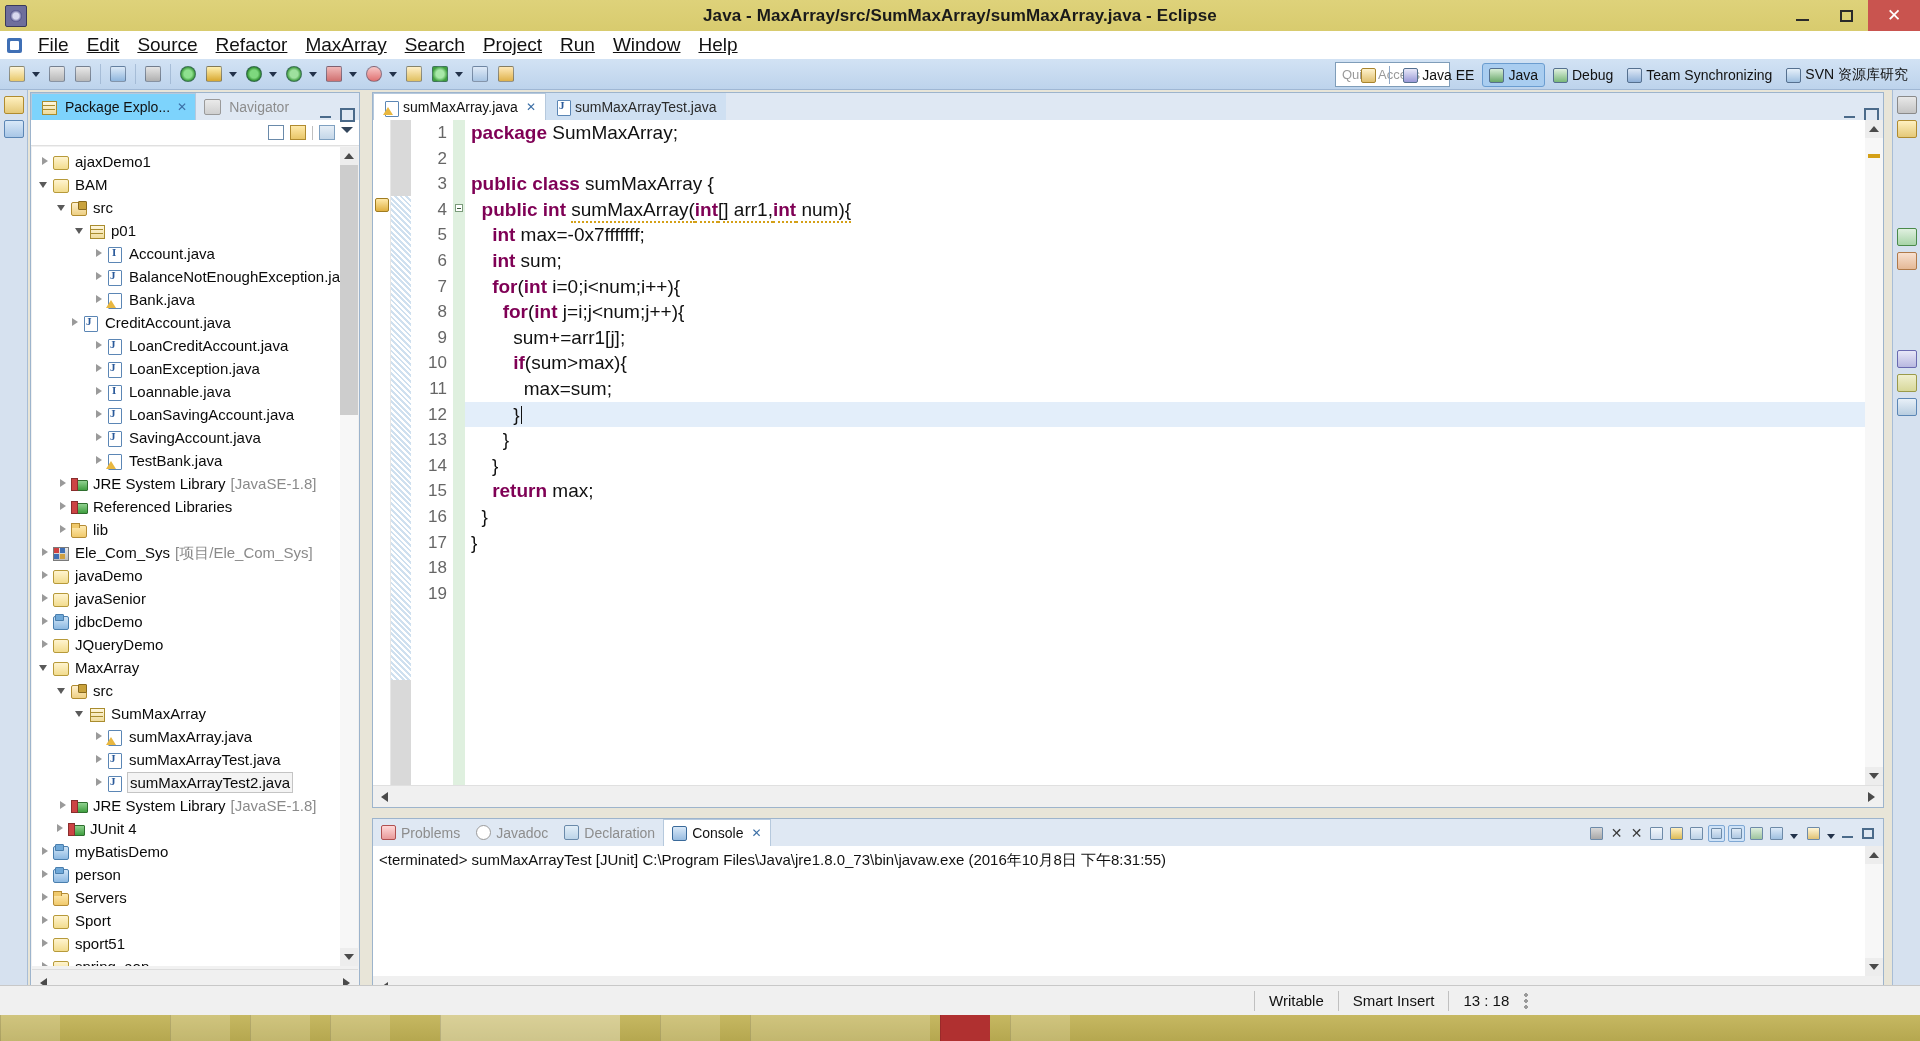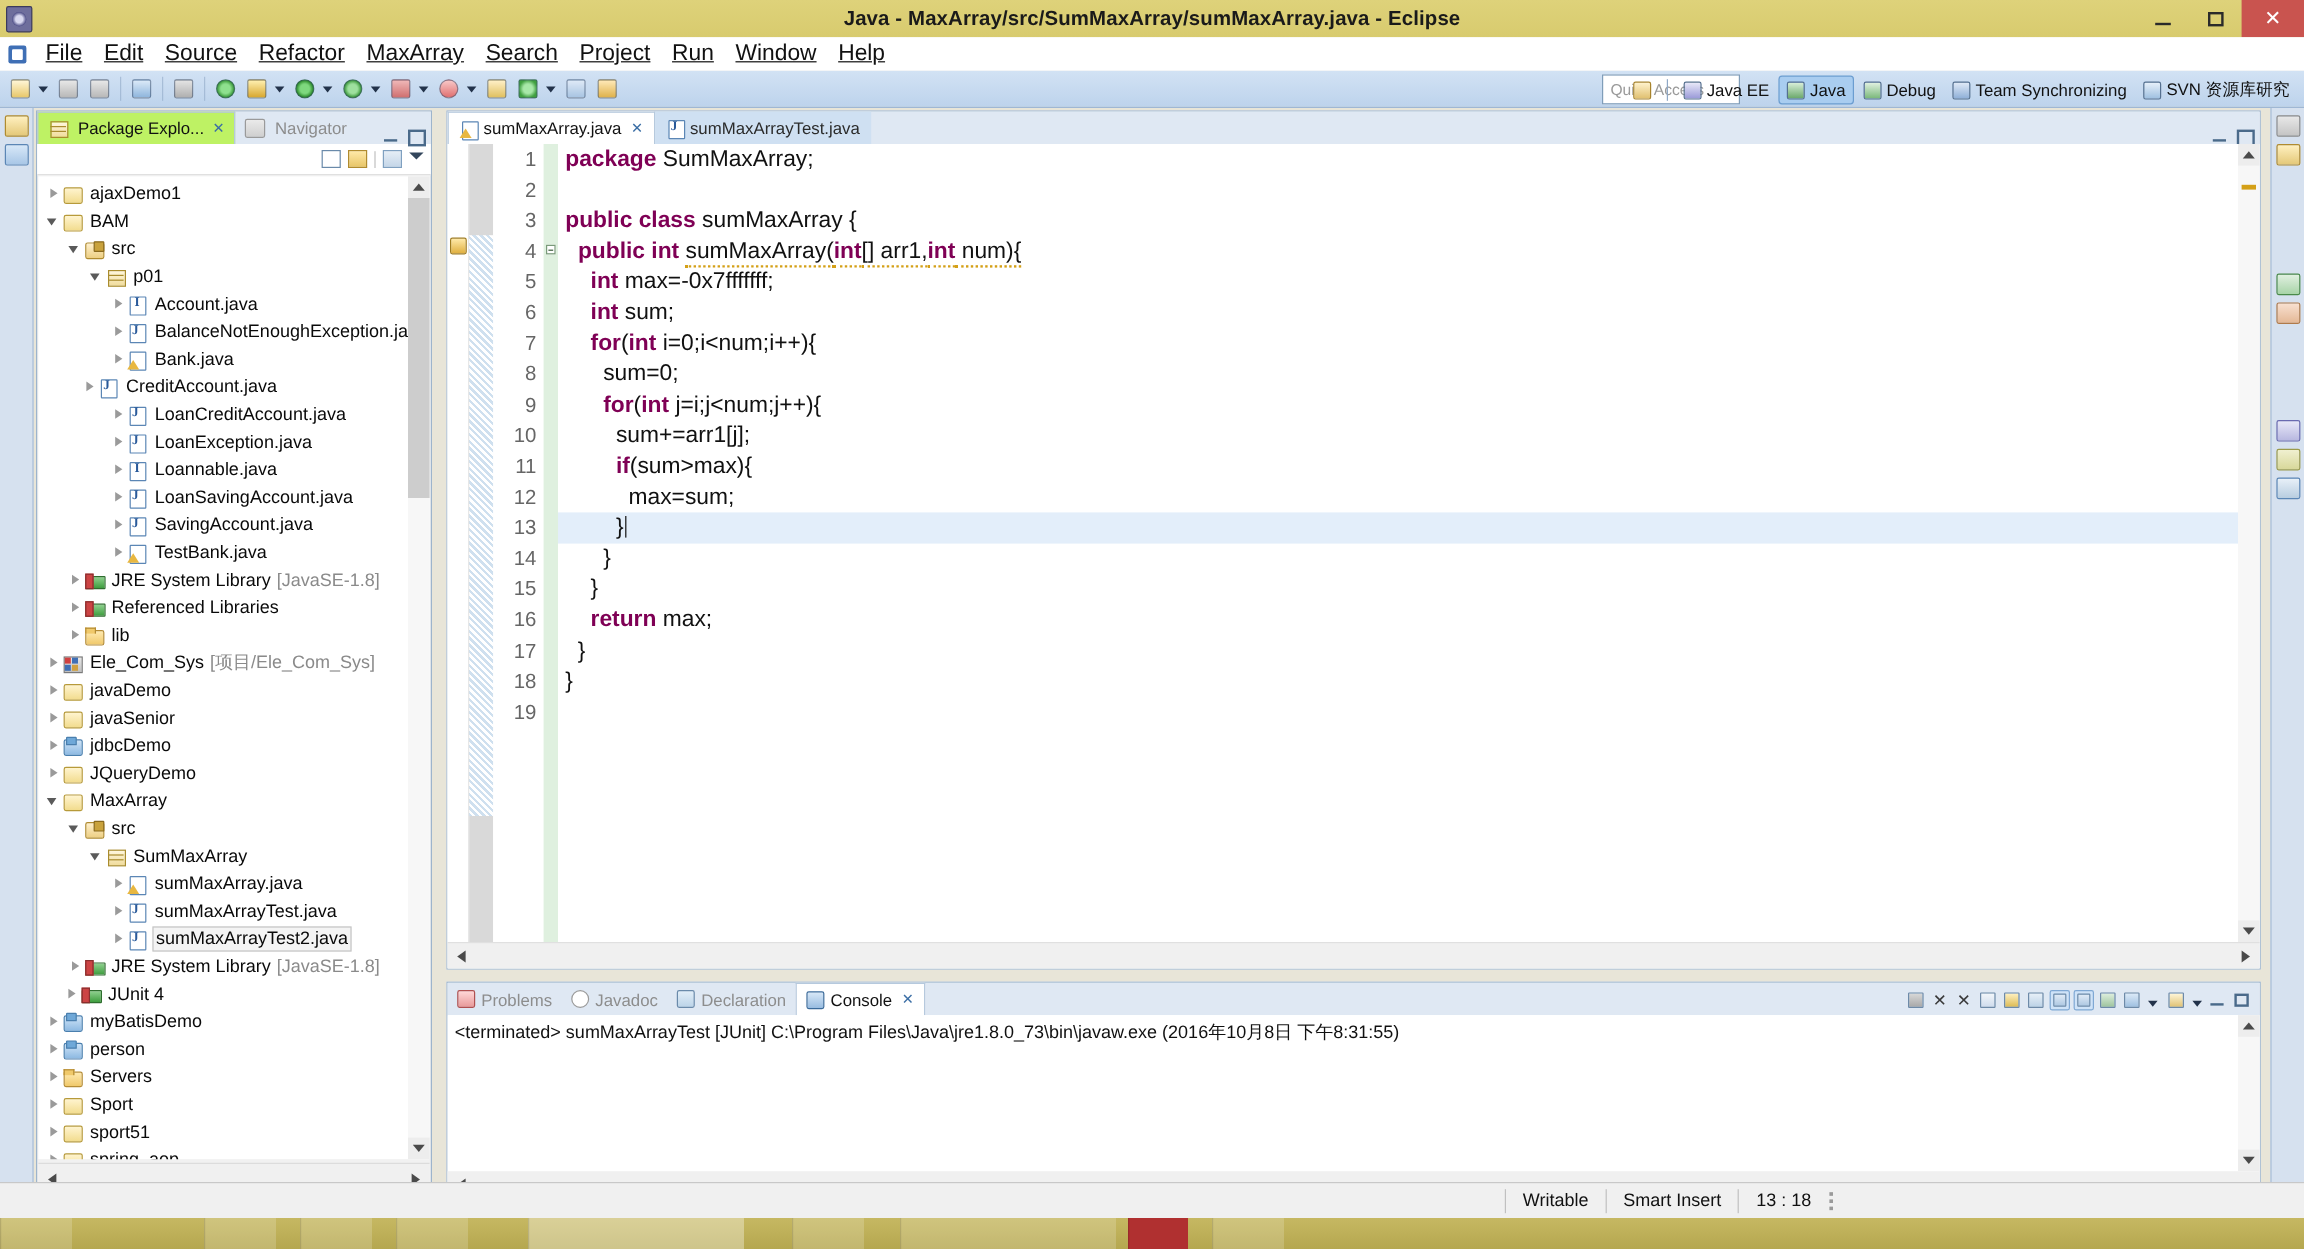--- a/index.html
+++ b/index.html
@@ -107,21 +107,21 @@
   
   .pkg-panel {
     position:absolute; left:30px; top:92px; width:330px; height:905px;
     background:#f1f1f1; border:1px solid #9db4cc;
   }
   .pkg-tabs { height:27px; display:flex; align-items:flex-end; background:#dfe8f3;}
   .pkg-tab {
     display:flex; align-items:center; gap:4px; height:27px; padding:0 8px;
     font-size:14px; color:#333;
   }
-  .pkg-tab.active { background:#bef264; border:1px solid #b6c9dd; border-bottom:none; color:#111;}
+  .pkg-tab.active { background:#7dd3fc; border:1px solid #b6c9dd; border-bottom:none; color:#111;}
   .pkg-tab.inactive { color:#8d8d8d; }
   .tab-x { font-size:12px; color:#3b6ea5; margin-left:3px; }
   .pkg-toolrow {
     height:26px; background:#fff; display:flex; align-items:center;
     justify-content:flex-end; padding-right:6px; gap:6px;
     border-bottom:1px solid #e0e0e0;
   }
   .pkg-tool { width:16px; height:15px; position:relative; }
   .panel-minmax { margin-left:auto; display:flex; gap:7px; padding-right:7px; align-items:center;}
   .mm { width:13px; height:13px; position:relative; }
@@ -805,21 +805,20 @@
         <div class="fold-marker" style="top:84px;"></div>
       </div>
       <div class="ed-code" id="codearea">
           <div class="cline"><span class="kw">package </span><span>SumMaxArray;</span></div>
           <div class="cline"></div>
           <div class="cline"><span class="kw">public class </span><span>sumMaxArray {</span></div>
           <div class="cline"><span>  </span><span class="kw">public int </span><span class="err-underline">sumMaxArray(</span><span class="kw err-underline">int</span><span class="err-underline">[] arr1,</span><span class="kw err-underline">int</span><span class="err-underline"> num){</span></div>
           <div class="cline"><span>    </span><span class="kw">int</span><span> max=-0x7fffffff;</span></div>
           <div class="cline"><span>    </span><span class="kw">int</span><span> sum;</span></div>
           <div class="cline"><span>    </span><span class="kw">for</span><span>(</span><span class="kw">int</span><span> i=0;i&lt;num;i++){</span></div>
-          <div class="cline"><span>      sum=0;</span></div>
           <div class="cline"><span>      </span><span class="kw">for</span><span>(</span><span class="kw">int</span><span> j=i;j&lt;num;j++){</span></div>
           <div class="cline"><span>        sum+=arr1[j];</span></div>
           <div class="cline"><span>        </span><span class="kw">if</span><span>(sum&gt;max){</span></div>
           <div class="cline"><span>          max=sum;</span></div>
           <div class="cline current"><span>        }</span><span class="caret"></span></div>
           <div class="cline"><span>      }</span></div>
           <div class="cline"><span>    }</span></div>
           <div class="cline"><span>    </span><span class="kw">return</span><span> max;</span></div>
           <div class="cline"><span>  }</span></div>
           <div class="cline"><span>}</span></div>

